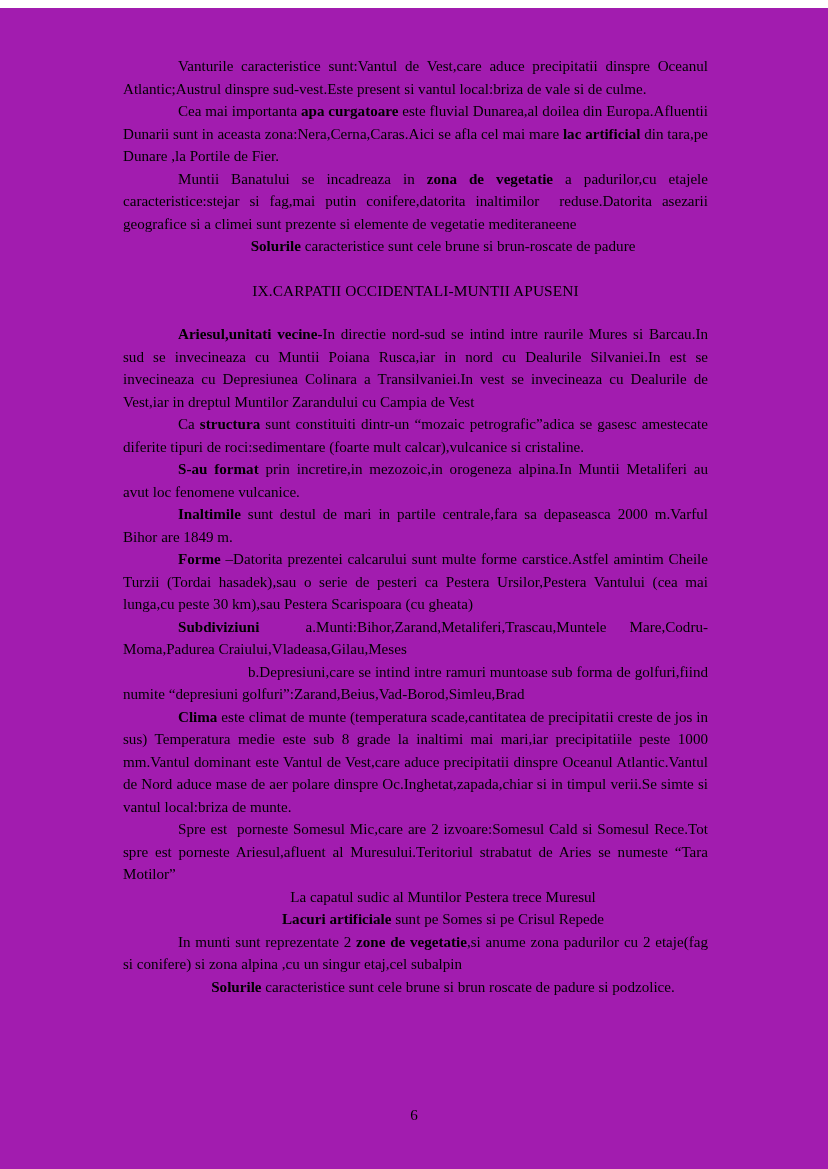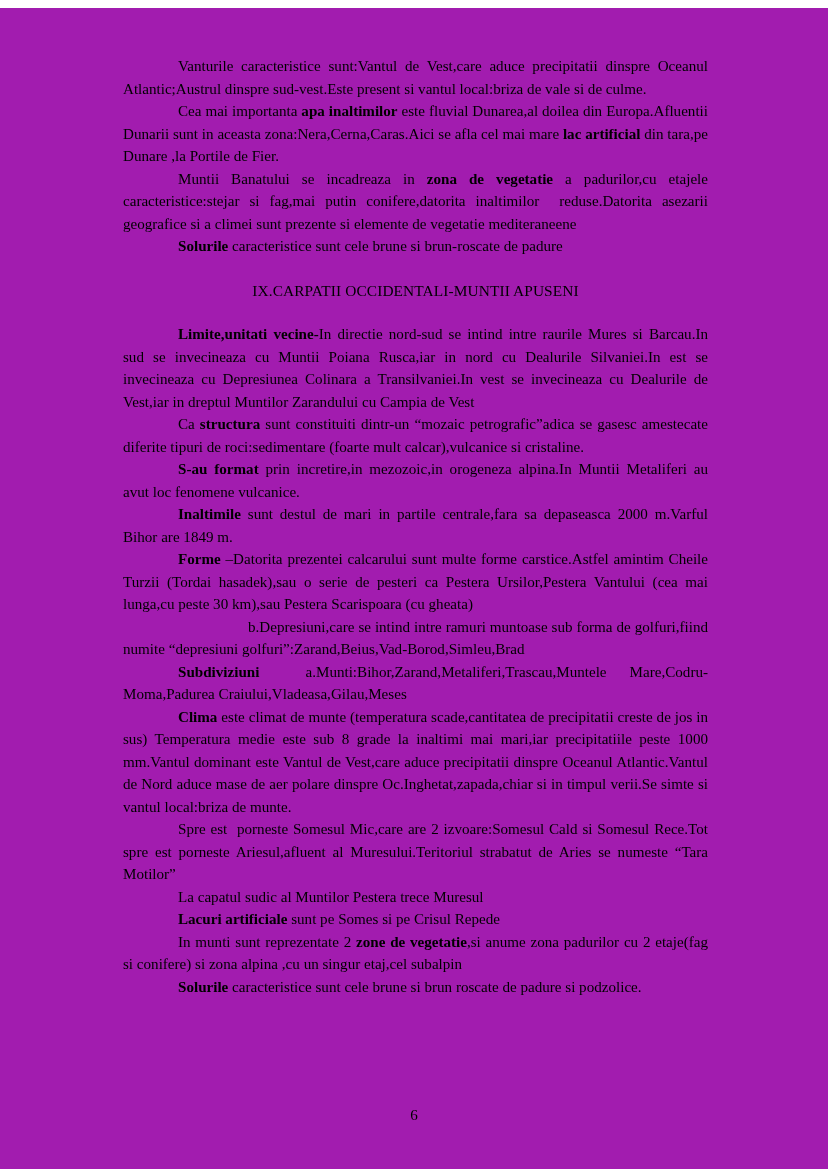--- a/index.html
+++ b/index.html
@@ -35,21 +35,21 @@
     text-indent: 55px;
     text-justify: inter-word;
     -webkit-hyphens: none;
     hyphens: none;
     white-space: pre-wrap;
   }
   p.para.deep-indent {
     text-indent: 125px;
   }
   p.para.last-line-natural {
-    text-align: left;
+    text-align: center;
   }
   h1.section-heading {
     margin: 0;
     font-size: 15.4px;
     line-height: 22.5px;
     font-weight: normal;
     text-align: center;
     text-indent: 0;
     letter-spacing: 0.1px;
   }
@@ -67,44 +67,44 @@
   }
 </style>
 </head>
 <body>
 
 <div class="page">
   <div class="content">
 
     <p class="para"><span>Vanturile caracteristice sunt:Vantul de Vest,care aduce precipitatii dinspre Oceanul Atlantic;Austrul dinspre sud-vest.Este present si vantul local:briza de vale si de culme.</span></p>
 
-    <p class="para"><span>Cea mai importanta </span><b>apa inaltimilor</b><span> este fluvial Dunarea,al doilea din Europa.Afluentii Dunarii sunt in aceasta zona:Nera,Cerna,Caras.Aici se afla cel mai mare </span><b>lac artificial</b><span> din tara,pe Dunare ,la Portile de Fier.</span></p>
+    <p class="para"><span>Cea mai importanta </span><b>apa curgatoare</b><span> este fluvial Dunarea,al doilea din Europa.Afluentii Dunarii sunt in aceasta zona:Nera,Cerna,Caras.Aici se afla cel mai mare </span><b>lac artificial</b><span> din tara,pe Dunare ,la Portile de Fier.</span></p>
 
     <p class="para"><span>Muntii Banatului se incadreaza in </span><b>zona de vegetatie</b><span> a padurilor,cu etajele caracteristice:stejar si fag,mai putin conifere,datorita inaltimilor  reduse.Datorita asezarii geografice si a climei sunt prezente si elemente de vegetatie mediteraneene</span></p>
 
     <p class="para last-line-natural"><b>Solurile</b><span> caracteristice sunt cele brune si brun-roscate de padure</span></p>
 
     <div class="spacer-before-heading"></div>
     <h1 class="section-heading">IX.CARPATII OCCIDENTALI-MUNTII APUSENI</h1>
     <div class="spacer-after-heading"></div>
 
-    <p class="para"><b>Limite,unitati vecine-</b><span>In directie nord-sud se intind intre raurile Mures si Barcau.In sud se invecineaza cu Muntii Poiana Rusca,iar in nord cu Dealurile Silvaniei.In est se invecineaza cu Depresiunea Colinara a Transilvaniei.In vest se invecineaza cu Dealurile de Vest,iar in dreptul Muntilor Zarandului cu Campia de Vest</span></p>
+    <p class="para"><b>Ariesul,unitati vecine-</b><span>In directie nord-sud se intind intre raurile Mures si Barcau.In sud se invecineaza cu Muntii Poiana Rusca,iar in nord cu Dealurile Silvaniei.In est se invecineaza cu Depresiunea Colinara a Transilvaniei.In vest se invecineaza cu Dealurile de Vest,iar in dreptul Muntilor Zarandului cu Campia de Vest</span></p>
 
     <p class="para"><span>Ca </span><b>structura</b><span> sunt constituiti dintr-un “mozaic petrografic”adica se gasesc amestecate diferite tipuri de roci:sedimentare (foarte mult calcar),vulcanice si cristaline.</span></p>
 
     <p class="para"><b>S-au format</b><span> prin incretire,in mezozoic,in orogeneza alpina.In Muntii Metaliferi au avut loc fenomene vulcanice.</span></p>
 
     <p class="para"><b>Inaltimile</b><span> sunt destul de mari in partile centrale,fara sa depaseasca 2000 m.Varful Bihor are 1849 m.</span></p>
 
     <p class="para"><b>Forme</b><span> –Datorita prezentei calcarului sunt multe forme carstice.Astfel amintim Cheile Turzii (Tordai hasadek),sau o serie de pesteri ca Pestera Ursilor,Pestera Vantului (cea mai lunga,cu peste 30 km),sau Pestera Scarispoara (cu gheata)</span></p>
 
 
+    <p class="para"><b>Subdiviziuni</b><span>  a.Munti:Bihor,Zarand,Metaliferi,Trascau,Muntele Mare,Codru-Moma,Padurea Craiului,Vladeasa,Gilau,Meses</span></p>
+
     <p class="para deep-indent"><span>b.Depresiuni,care se intind intre ramuri muntoase sub forma de golfuri,fiind numite “depresiuni golfuri”:Zarand,Beius,Vad-Borod,Simleu,Brad</span></p>
-
-    <p class="para"><b>Subdiviziuni</b><span>  a.Munti:Bihor,Zarand,Metaliferi,Trascau,Muntele Mare,Codru-Moma,Padurea Craiului,Vladeasa,Gilau,Meses</span></p>
 
 
     <p class="para"><b>Clima</b><span> este climat de munte (temperatura scade,cantitatea de precipitatii creste de jos in sus) Temperatura medie este sub 8 grade la inaltimi mai mari,iar precipitatiile peste 1000 mm.Vantul dominant este Vantul de Vest,care aduce precipitatii dinspre Oceanul Atlantic.Vantul de Nord aduce mase de aer polare dinspre Oc.Inghetat,zapada,chiar si in timpul verii.Se simte si vantul local:briza de munte.</span></p>
 
 
     <p class="para"><span>Spre est  porneste Somesul Mic,care are 2 izvoare:Somesul Cald si Somesul Rece.Tot spre est porneste Ariesul,afluent al Muresului.Teritoriul strabatut de Aries se numeste “Tara Motilor”</span></p>
 
     <p class="para last-line-natural"><span>La capatul sudic al Muntilor Pestera trece Muresul</span></p>
 
     <p class="para last-line-natural"><b>Lacuri artificiale</b><span> sunt pe Somes si pe Crisul Repede</span></p>

